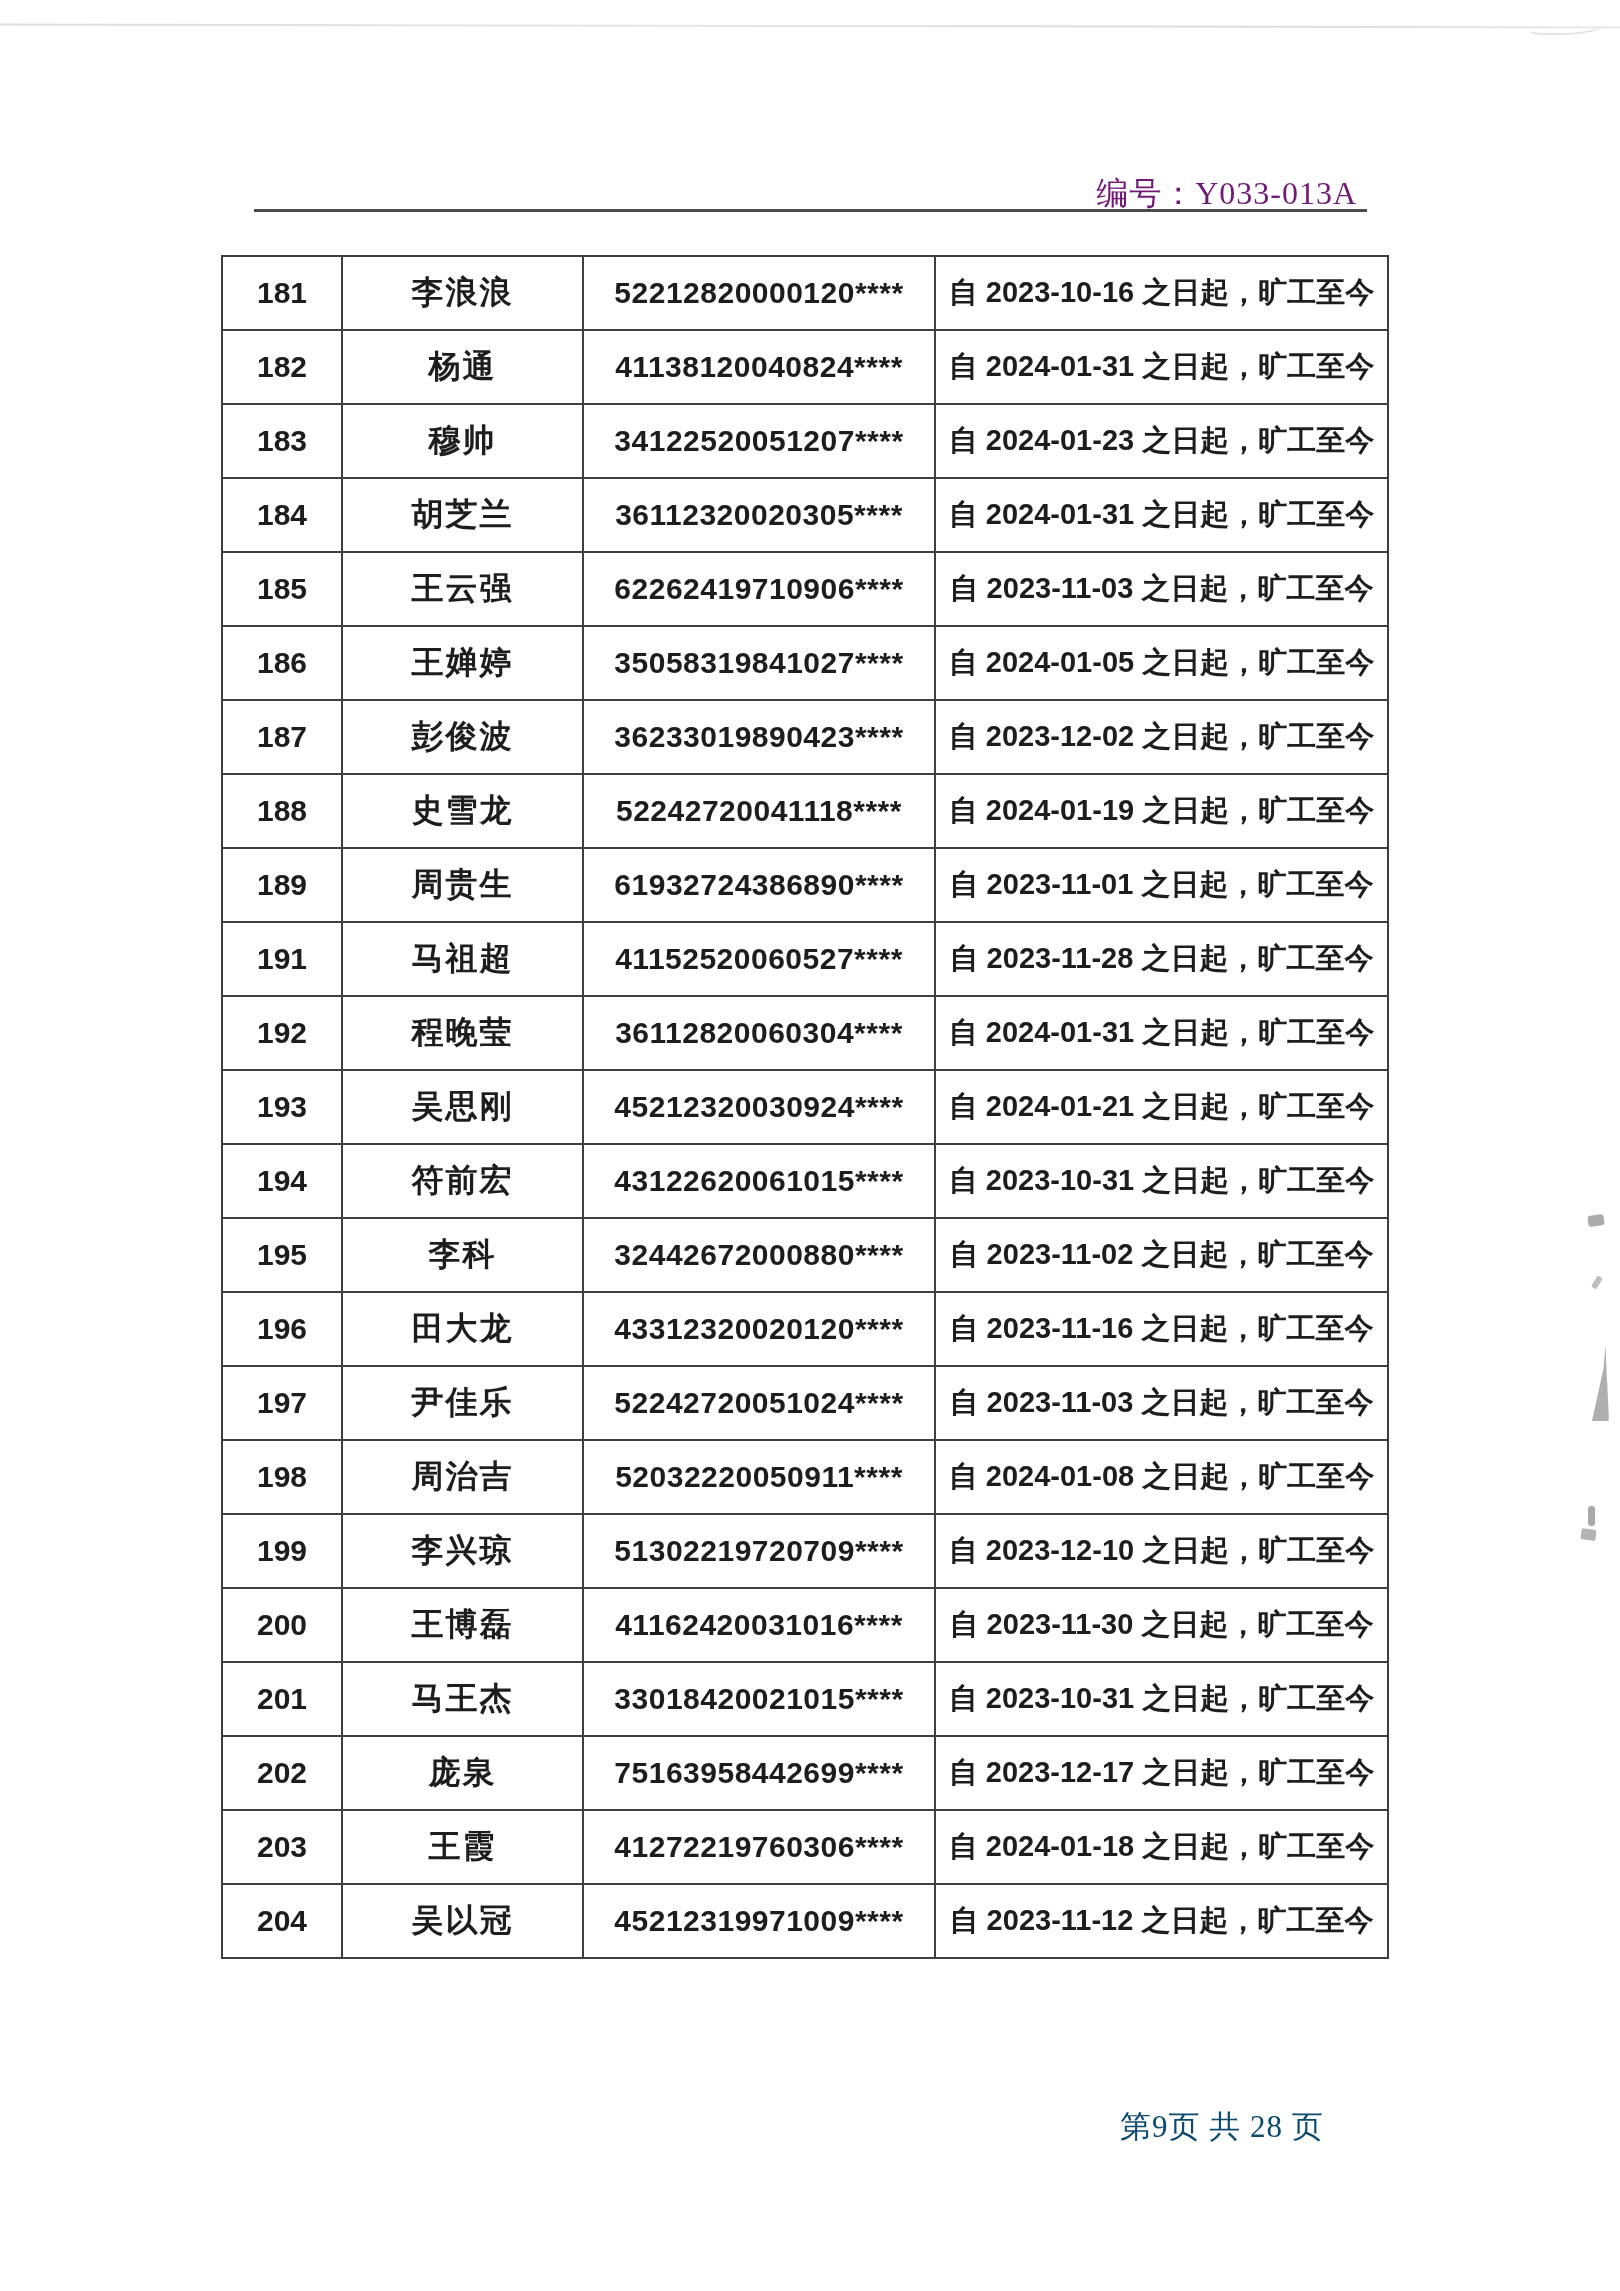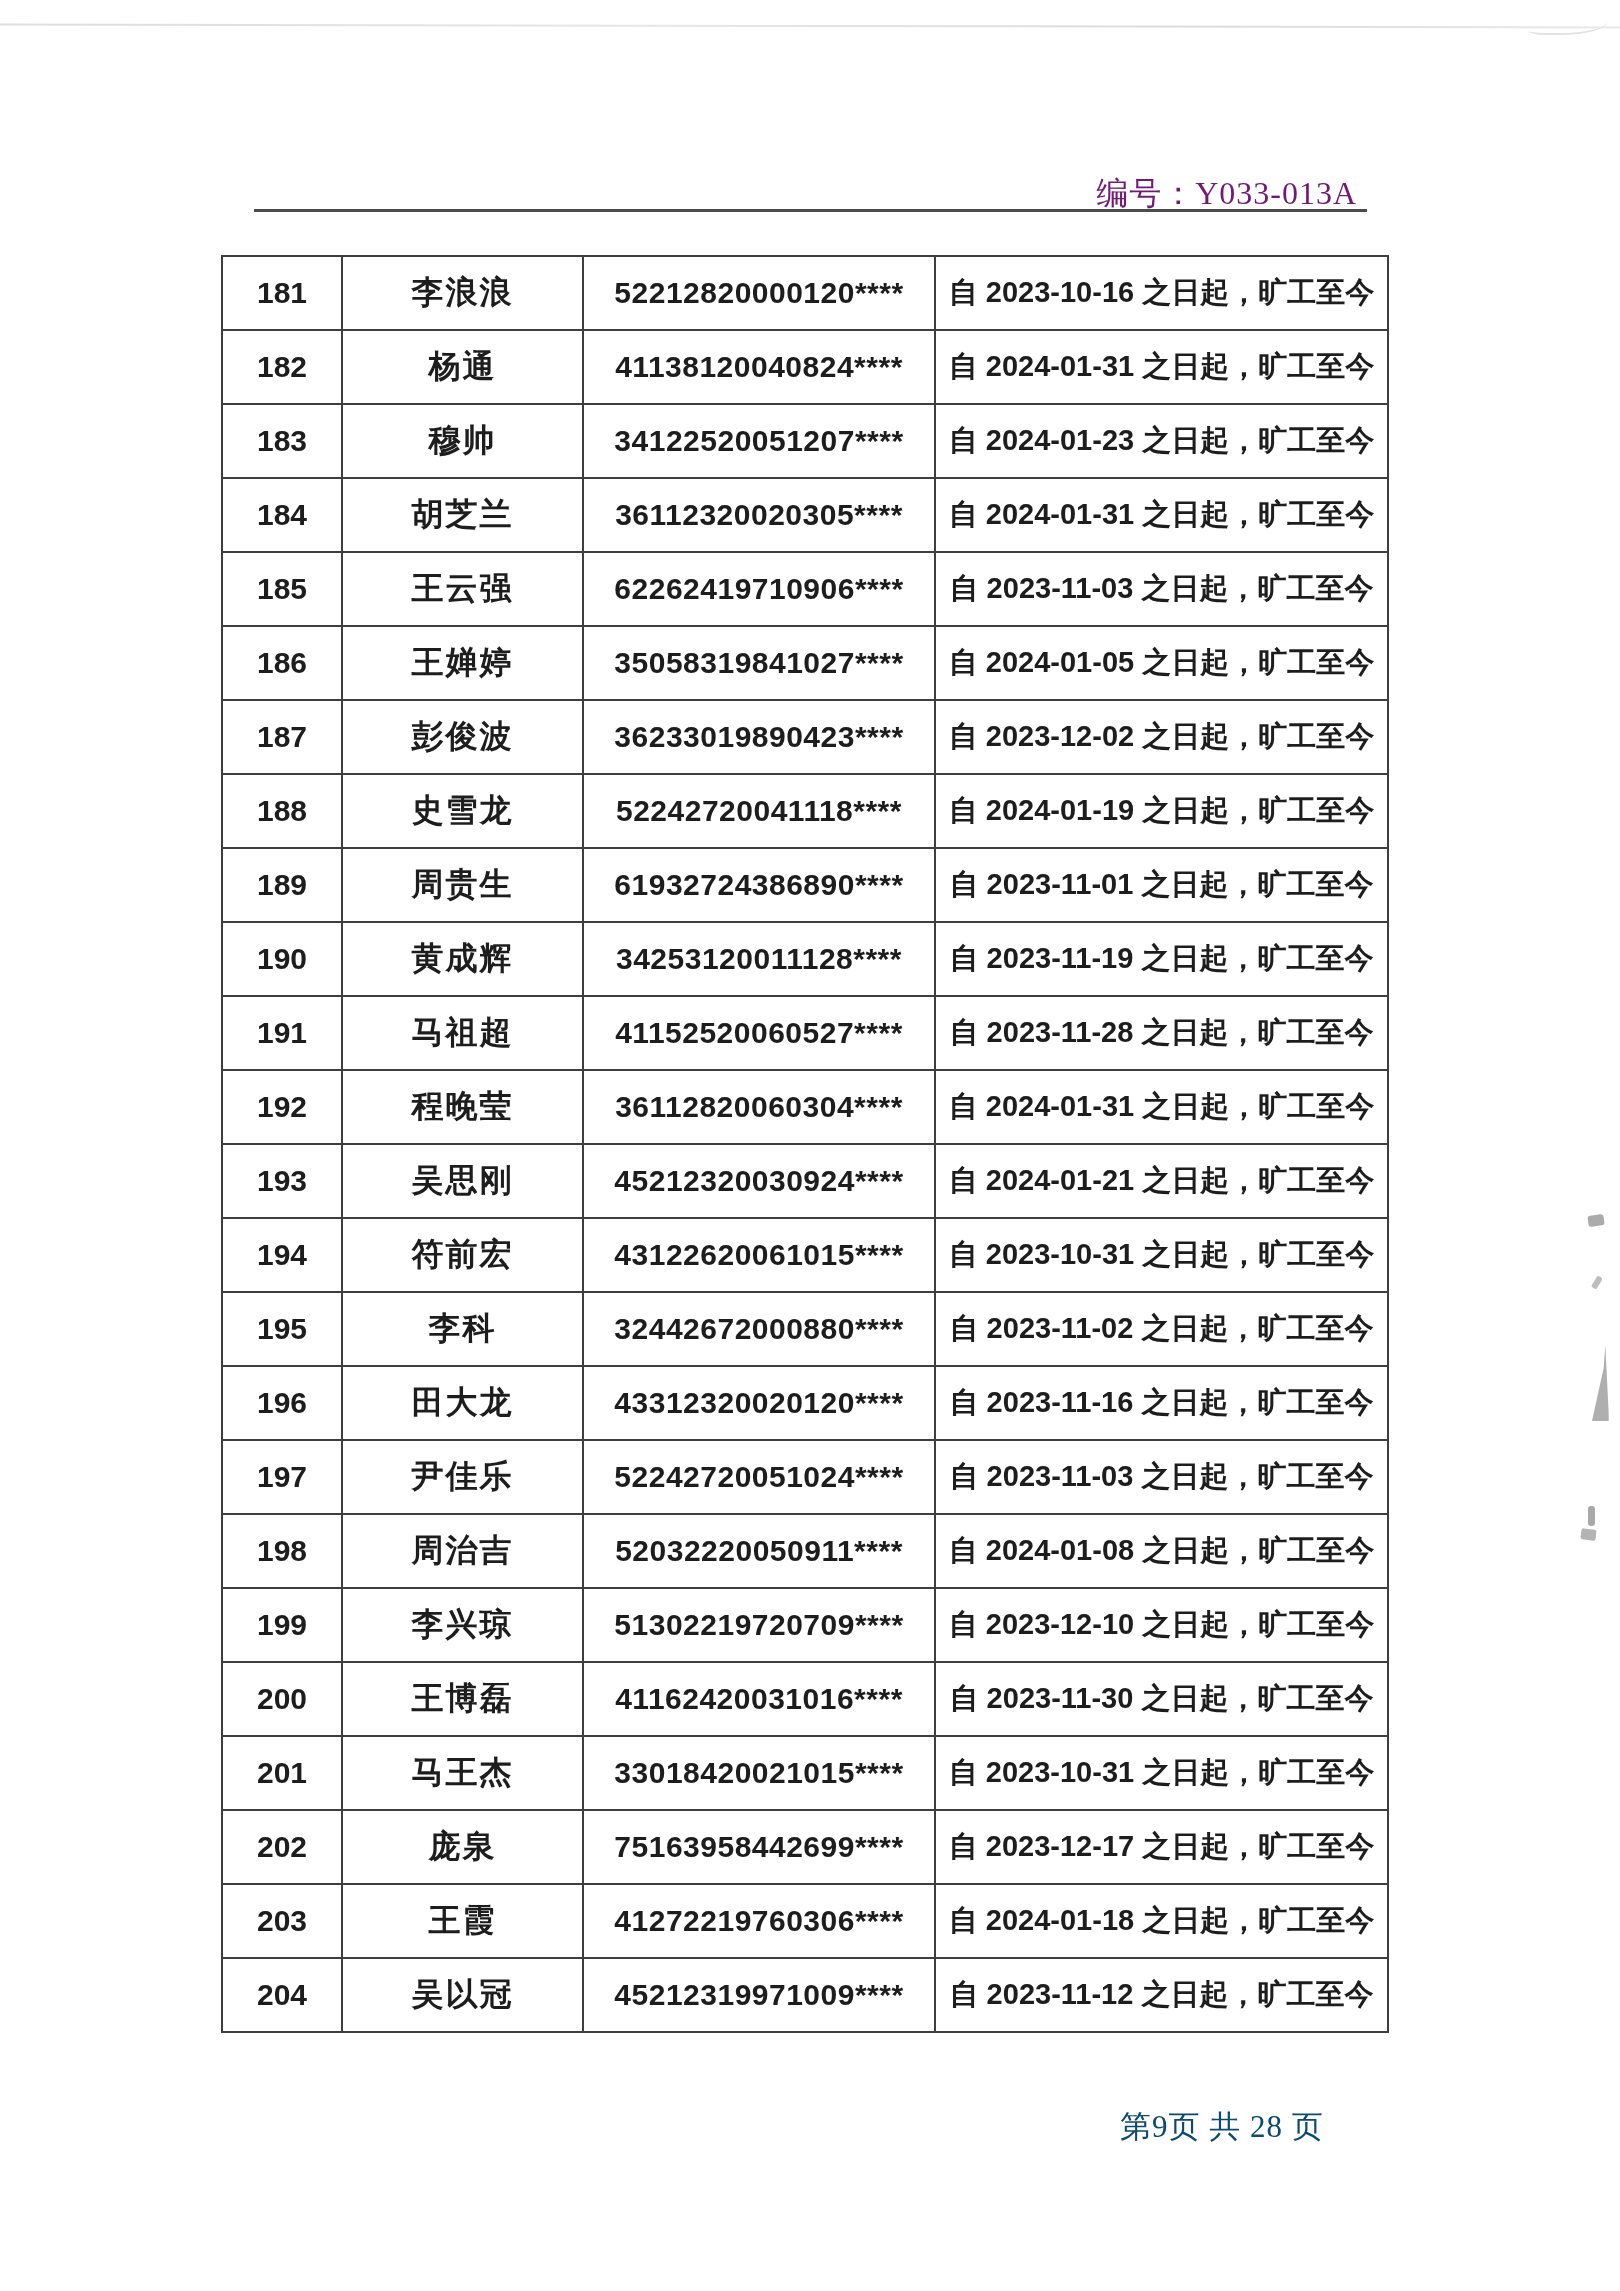--- a/index.html
+++ b/index.html
@@ -141,26 +141,20 @@
     <td class="cell-id">52242720041118****</td>
     <td class="cell-remark">自 2024-01-19 之日起，旷工至今</td>
   </tr>
       <tr>
     <td class="cell-no">189</td>
     <td class="cell-name">周贵生</td>
     <td class="cell-id">61932724386890****</td>
     <td class="cell-remark">自 2023-11-01 之日起，旷工至今</td>
   </tr>
       <tr>
-    <td class="cell-no">190</td>
-    <td class="cell-name">黄成辉</td>
-    <td class="cell-id">34253120011128****</td>
-    <td class="cell-remark">自 2023-11-19 之日起，旷工至今</td>
-  </tr>
-      <tr>
     <td class="cell-no">191</td>
     <td class="cell-name">马祖超</td>
     <td class="cell-id">41152520060527****</td>
     <td class="cell-remark">自 2023-11-28 之日起，旷工至今</td>
   </tr>
       <tr>
     <td class="cell-no">192</td>
     <td class="cell-name">程晚莹</td>
     <td class="cell-id">36112820060304****</td>
     <td class="cell-remark">自 2024-01-31 之日起，旷工至今</td>

